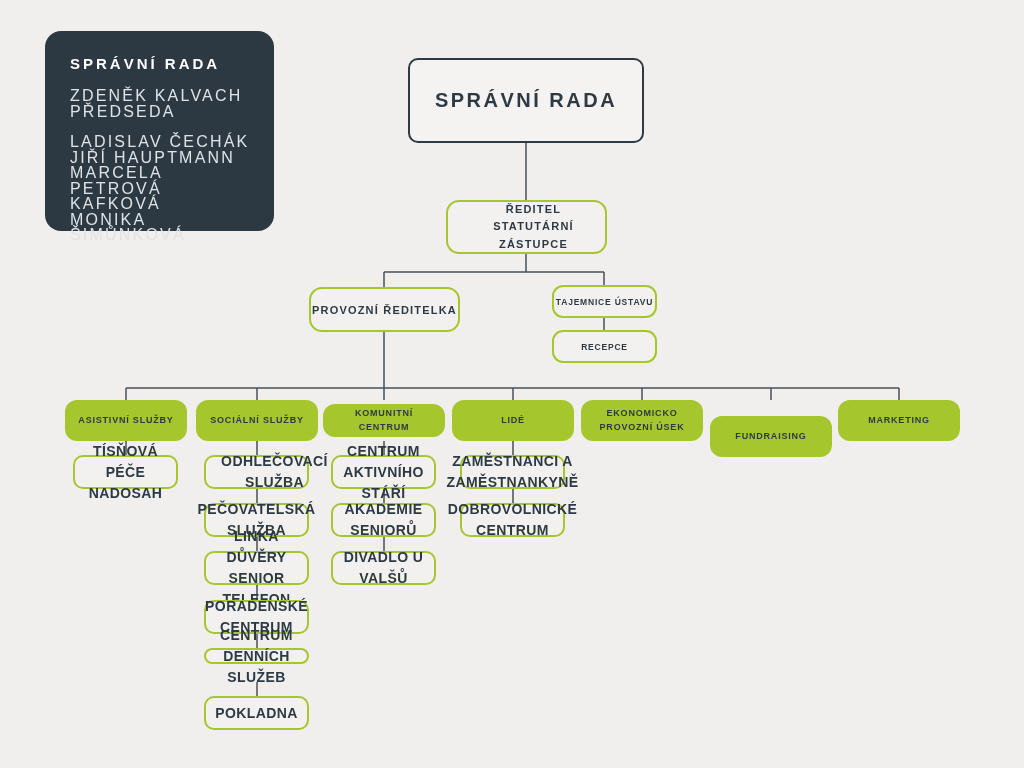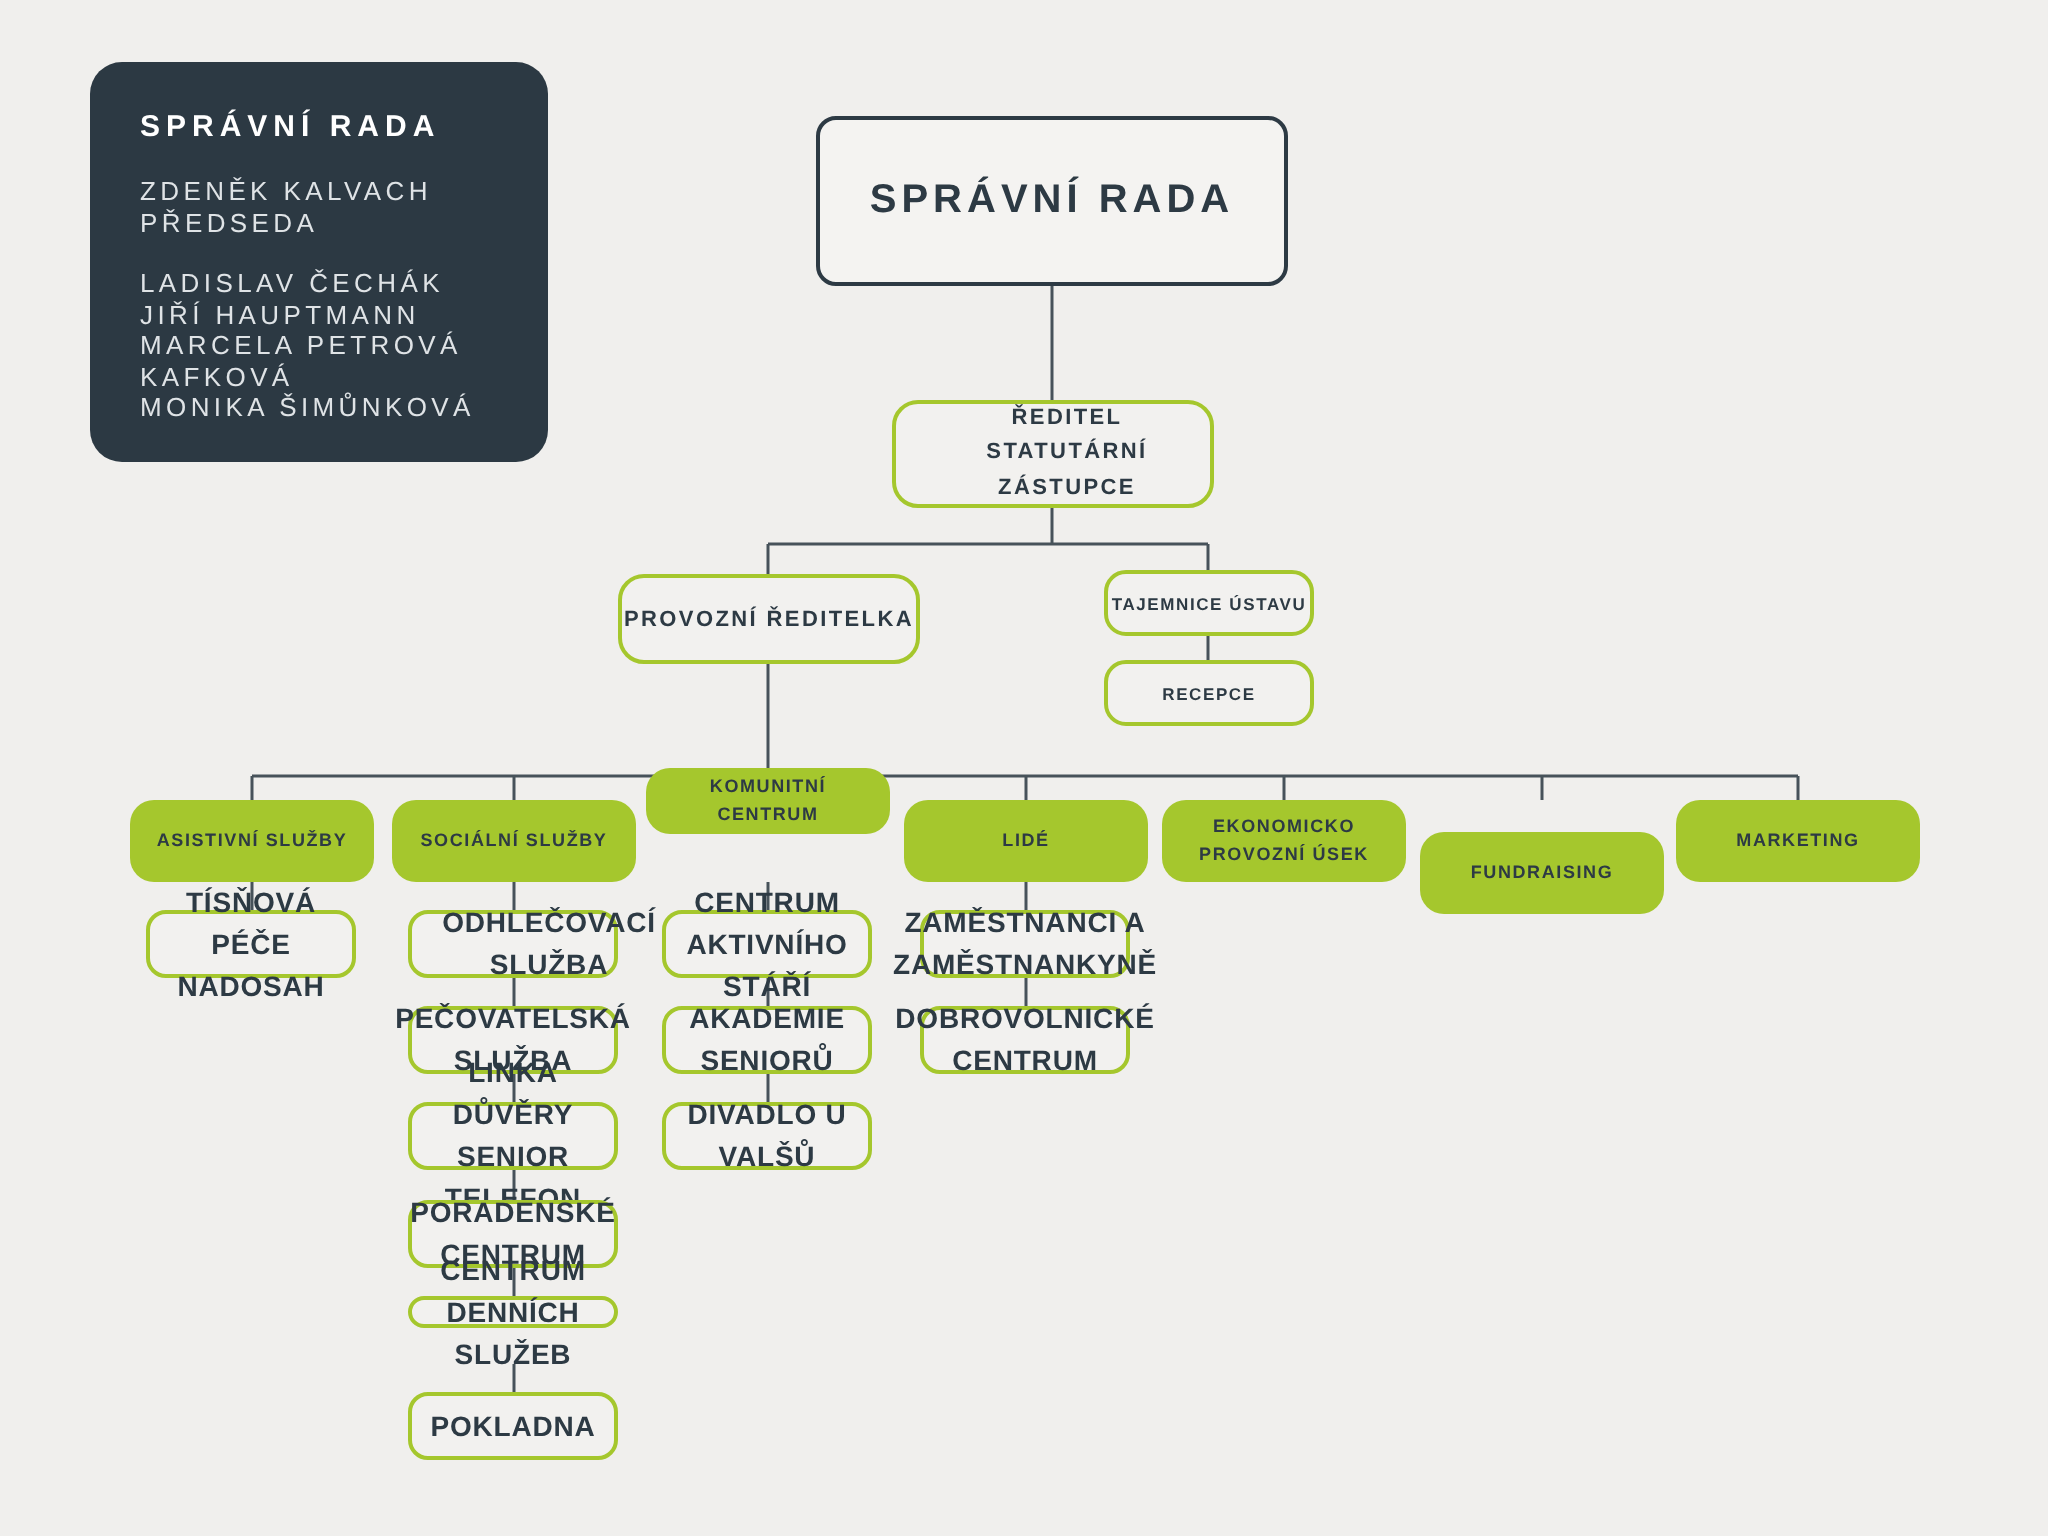--- a/index.html
+++ b/index.html
@@ -48,21 +48,21 @@
   .panel{
     position:absolute;left:45px;top:31px;width:229px;height:200px;
     background:var(--panel);border-radius:16px;z-index:1;
     padding:24px 20px 0 25px;color:var(--panel-text);
   }
   .panel h1{
     color:#ffffff;font-size:15px;font-weight:bold;
     letter-spacing:3px;text-transform:uppercase;margin-bottom:16px;
   }
   .panel .pline{
-    font-size:13px;letter-spacing:2.2px;line-height:15.5px;
+    font-size:16px;letter-spacing:2.2px;line-height:15.5px;
     text-transform:uppercase;font-weight:normal;
   }
   .panel .group-gap{height:15px;}
 </style>
 </head>
 <body>
 
 <div class="canvas">
 
   <svg class="wires" width="1024" height="768">
@@ -137,21 +137,21 @@
   <div class="node outline-node small-node" style="left:552px;top:330px;width:105px;height:33px;">
     <span>RECEPCE</span>
   </div>
 
   <div class="node dept-node" style="left:65px;top:400px;width:122px;height:41px;">
     <span>ASISTIVNÍ SLUŽBY</span>
   </div>
   <div class="node dept-node" style="left:196px;top:400px;width:122px;height:41px;">
     <span>SOCIÁLNÍ SLUŽBY</span>
   </div>
-  <div class="node dept-node" style="left:323px;top:384px;width:122px;height:33px;align-items:center;">
+  <div class="node dept-node" style="left:323px;top:404px;width:122px;height:33px;align-items:center;">
     <span>KOMUNITNÍ CENTRUM</span>
   </div>
   <div class="node dept-node" style="left:452px;top:400px;width:122px;height:41px;">
     <span>LIDÉ</span>
   </div>
   <div class="node dept-node" style="left:581px;top:400px;width:122px;height:41px;">
     <span>EKONOMICKO PROVOZNÍ ÚSEK</span>
   </div>
   <div class="node dept-node" style="left:710px;top:416px;width:122px;height:41px;">
     <span>FUNDRAISING</span>

